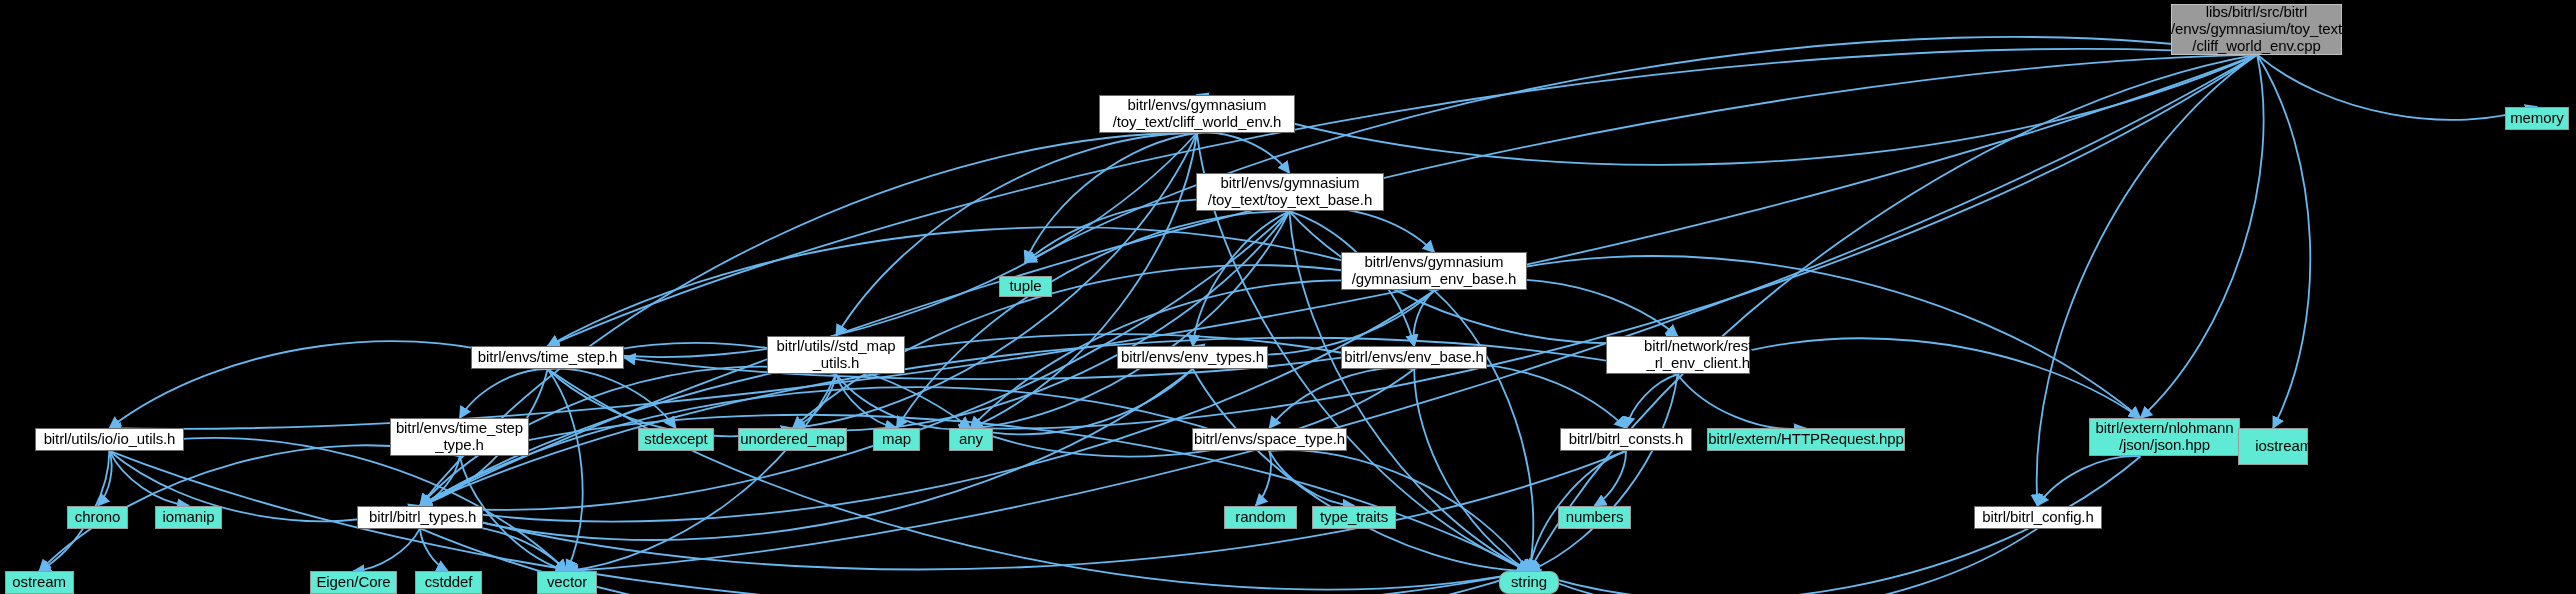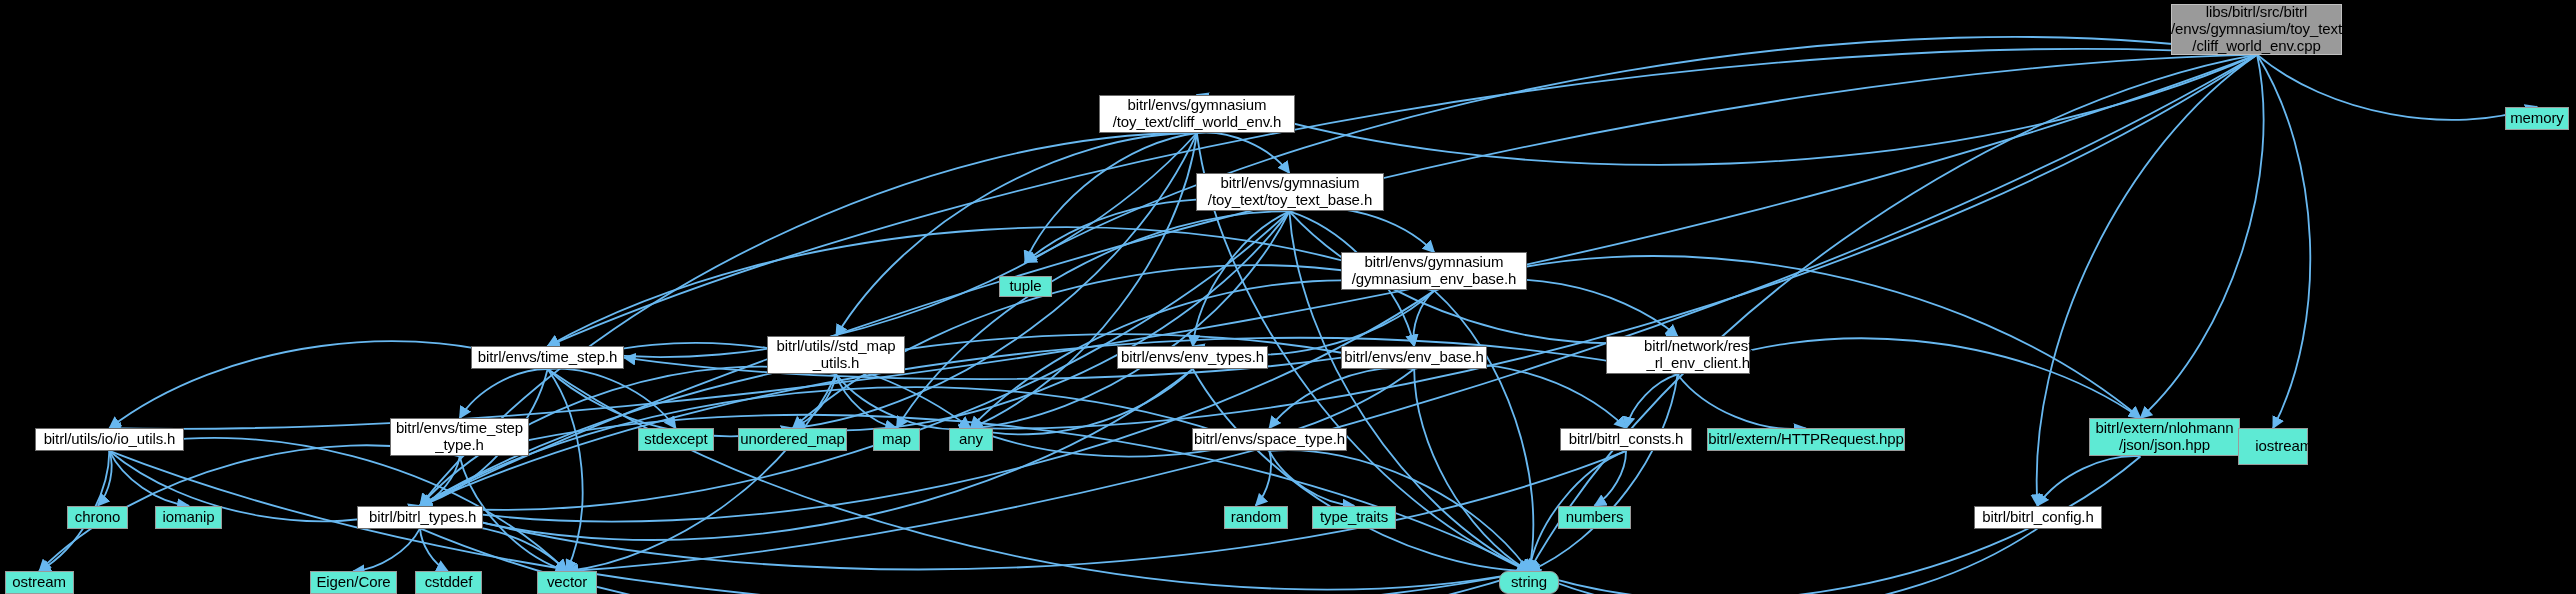--- a/index.html
+++ b/index.html
@@ -184,21 +184,21 @@
       <div class="node sys" style="left: 949px; top: 428px; width: 44px; height: 23px;"><span>any</span></div>
       <div class="node hdr" style="left: 1192px; top: 428px; width: 155px; height: 23px;"><span>bitrl/envs/space_type.h</span></div>
       <div class="node hdr" style="left: 1560px; top: 428px; width: 132px; height: 23px;"><span>bitrl/bitrl_consts.h</span></div>
       <div class="node sys" style="left: 1707px; top: 428px; width: 198px; height: 23px;"><span>bitrl/extern/HTTPRequest.hpp</span></div>
       <div class="node sys" style="left: 2065px; top: 418px; width: 151px; height: 38px; margin-left: 24px;"><span>bitrl/extern/nlohmann
 /json/json.hpp</span></div>
       <div class="node sys" style="left: 2238px; top: 428px; width: 70px; height: 37px; padding-left: 25px;"><span>iostream</span></div>
       <div class="node sys" style="left: 67px; top: 506px; width: 61px; height: 23px;"><span>chrono</span></div>
       <div class="node sys" style="left: 155px; top: 506px; width: 67px; height: 23px;"><span>iomanip</span></div>
       <div class="node hdr" style="left: 357px; top: 506px; width: 126px; height: 23px; padding-left: 9px;"><span>bitrl/bitrl_types.h</span></div>
-      <div class="node sys" style="left: 1224px; top: 506px; width: 64px; height: 23px;"><span>random</span></div>
+      <div class="node sys" style="left: 1224px; top: 506px; width: 73px; height: 23px;"><span>random</span></div>
       <div class="node sys" style="left: 1312px; top: 506px; width: 84px; height: 23px;"><span>type_traits</span></div>
       <div class="node sys" style="left: 1558px; top: 506px; width: 73px; height: 23px;"><span>numbers</span></div>
       <div class="node hdr" style="left: 1974px; top: 506px; width: 128px; height: 23px;"><span>bitrl/bitrl_config.h</span></div>
       <div class="node sys" style="left: 4.6px; top: 571px; width: 69px; height: 23px;"><span>ostream</span></div>
       <div class="node sys" style="left: 310px; top: 571px; width: 87px; height: 23px;"><span>Eigen/Core</span></div>
       <div class="node sys" style="left: 415px; top: 571px; width: 67px; height: 23px;"><span>cstddef</span></div>
       <div class="node sys" style="left: 537px; top: 571px; width: 60px; height: 23px;"><span>vector</span></div>
       <div class="node sys" style="left: 1499px; top: 571px; width: 60px; height: 23px; border-radius: 9px;"><span>string</span></div>
     </div>
 </div>

